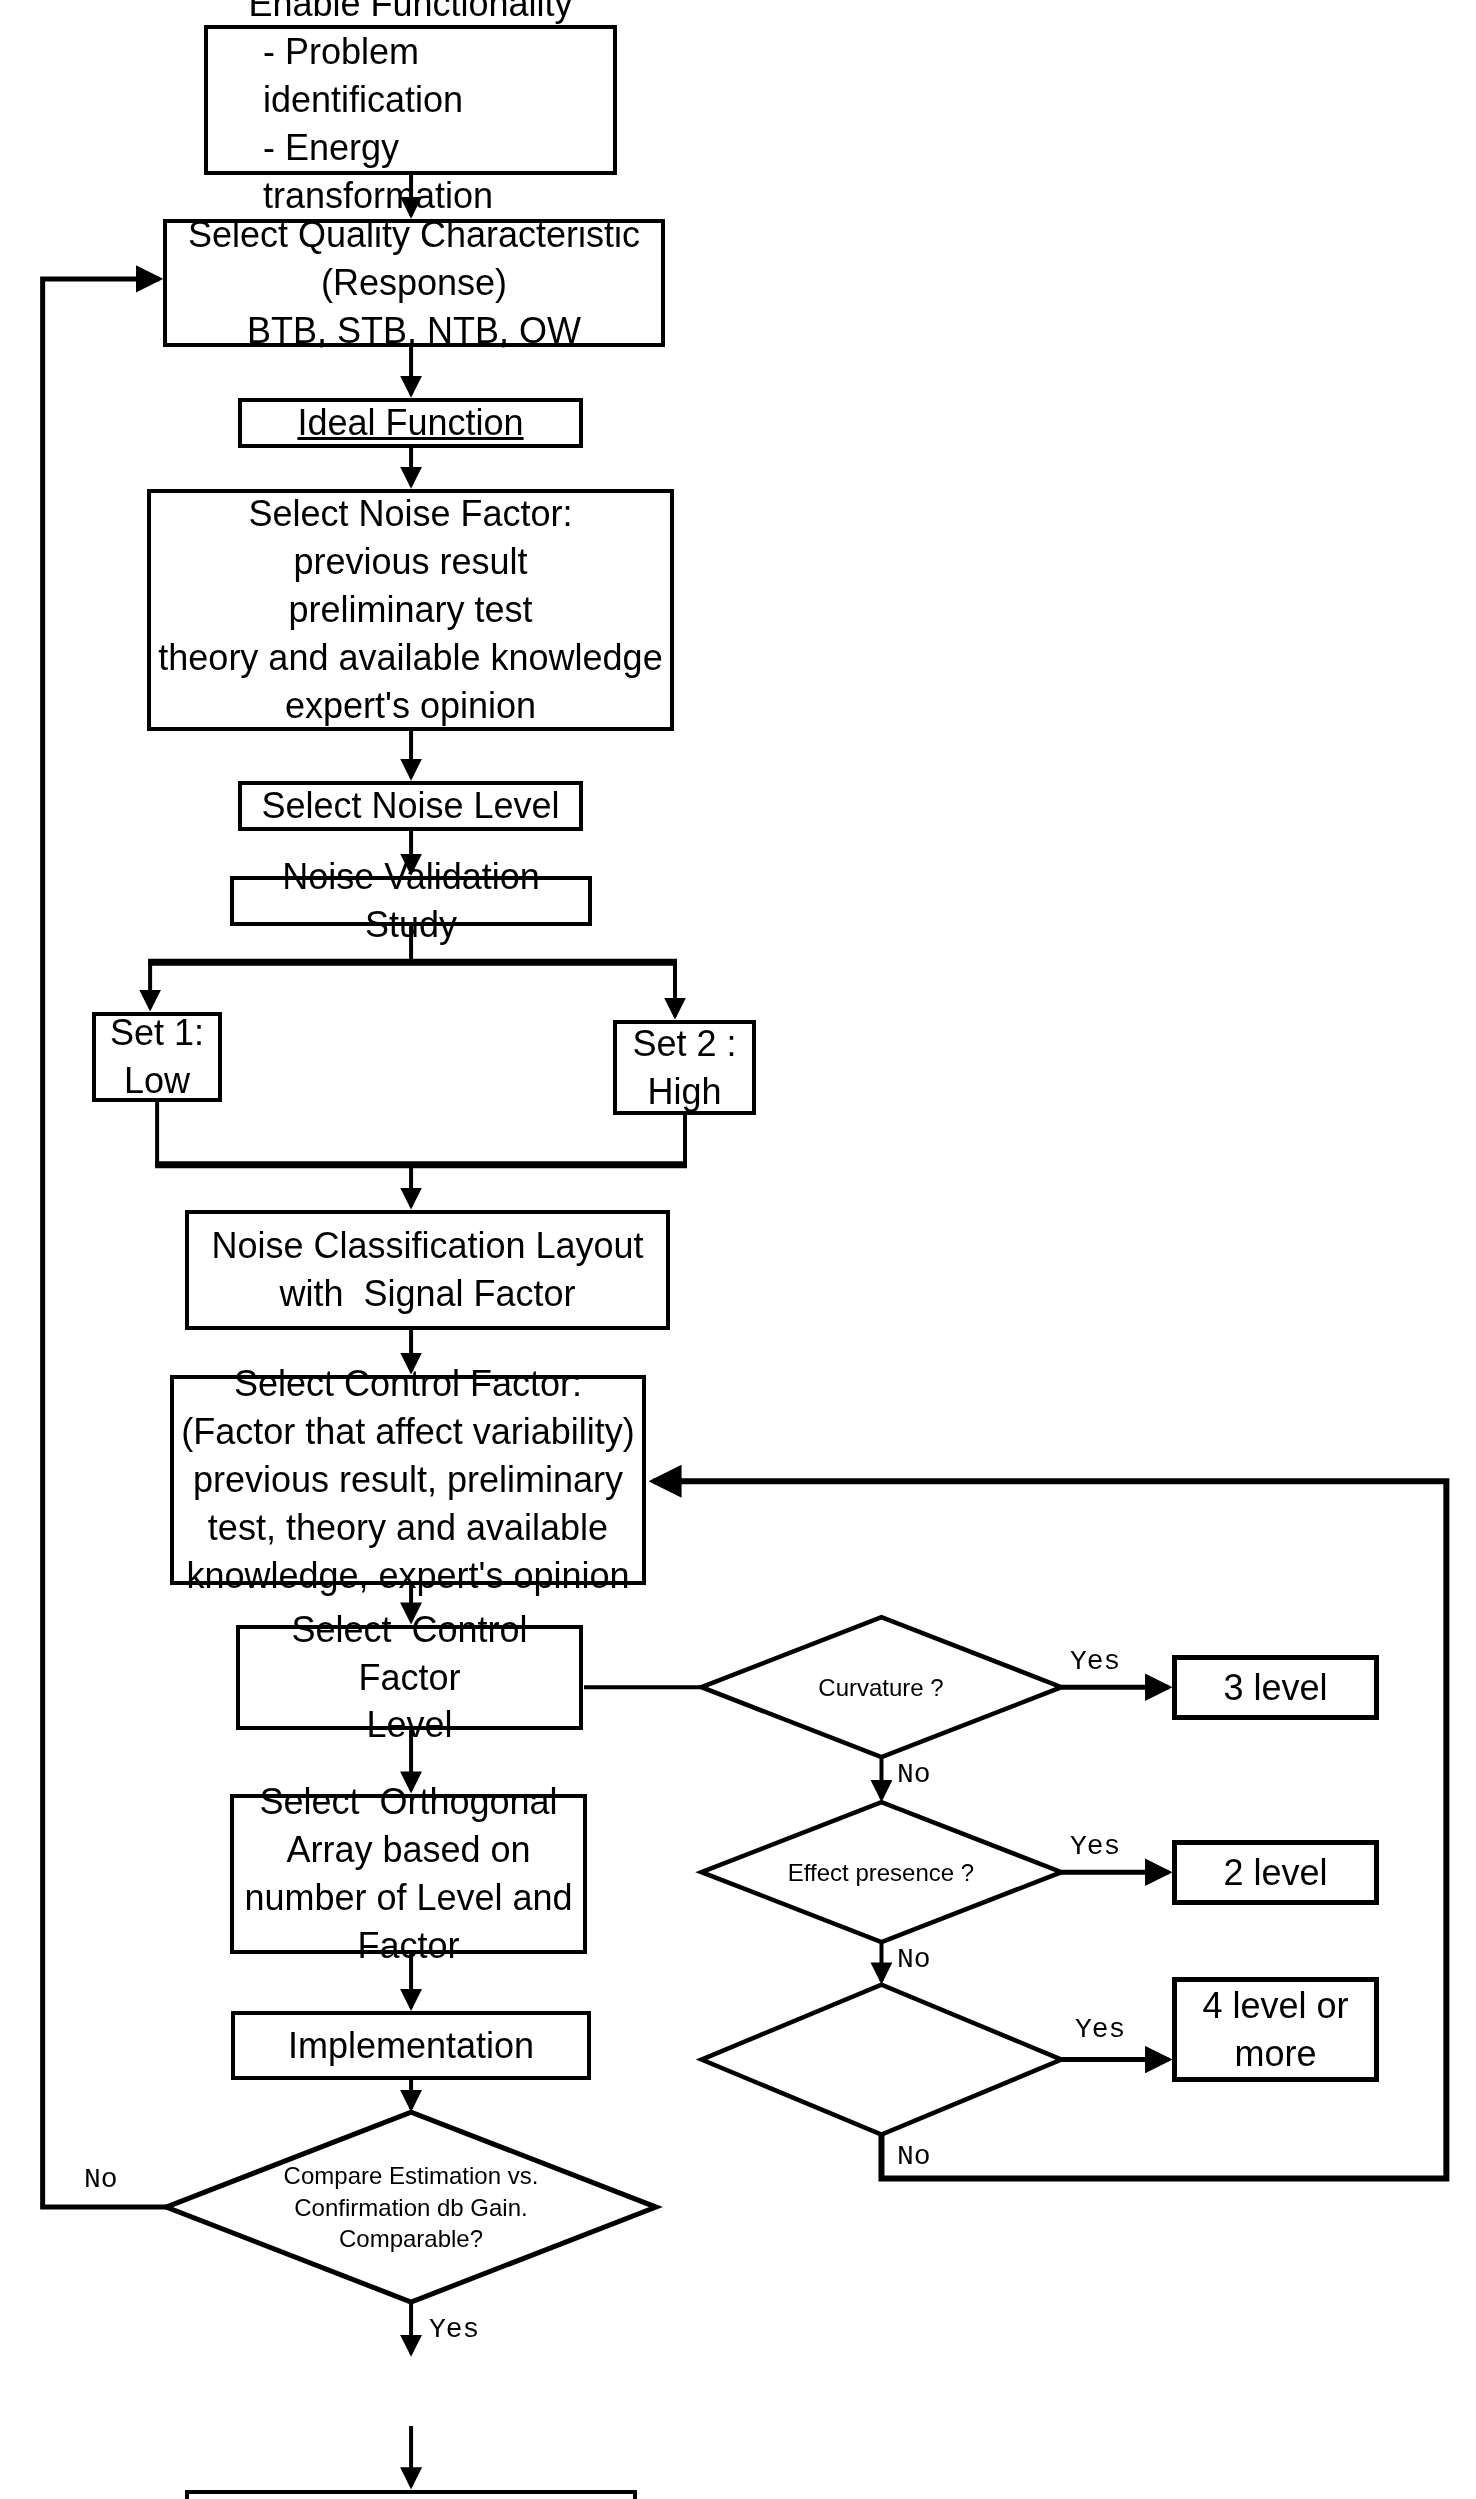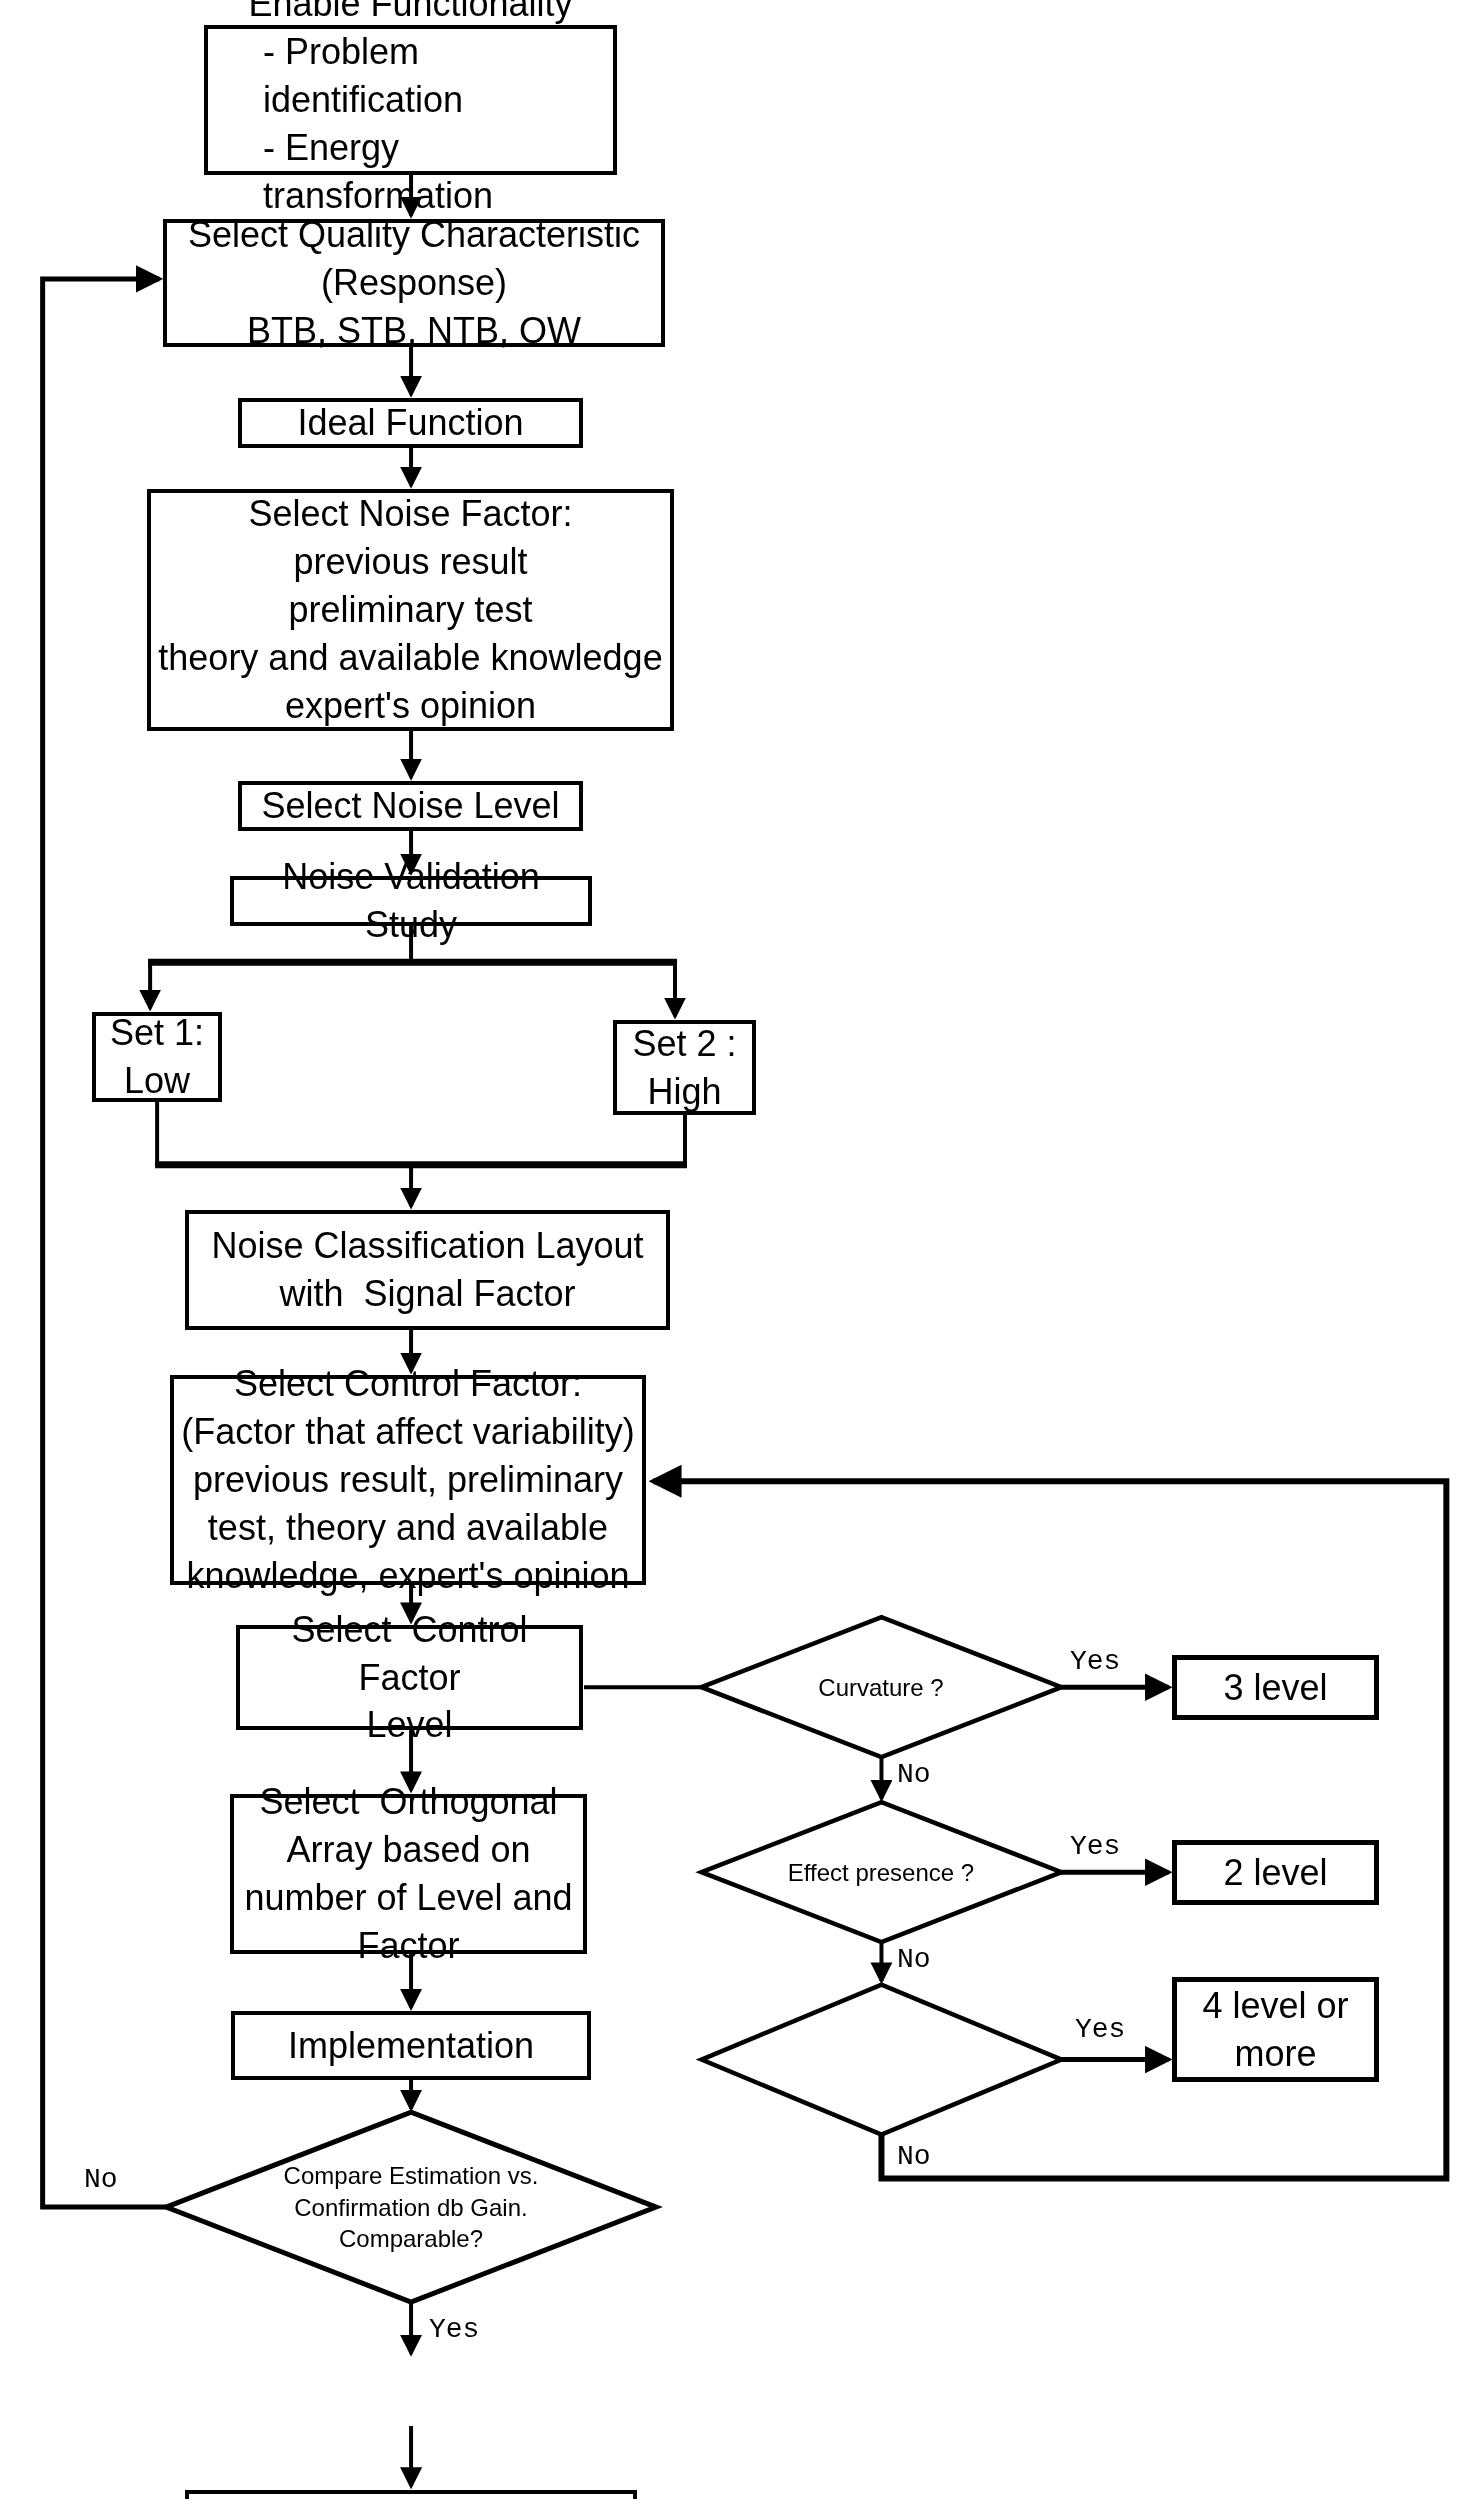--- a/index.html
+++ b/index.html
@@ -121,21 +121,21 @@
     <div class="tl left">- Problem identification</div>
     <div class="tl left">- Energy transformation</div>
   </div>
 
   <div class="node" style="left:163px; top:219px; width:502px; height:128px;">
     <div class="tl">Select Quality Characteristic</div>
     <div class="tl">(Response)</div>
     <div class="tl">BTB, STB, NTB, OW</div>
   </div>
 
-  <div class="node" style="left:238px; top:398px; width:345px; height:50px;">
+  <div class="node" style="left:238px; top:398px; width:345px; height:50px;text-decoration:underline;">
     <div class="tl">Ideal Function</div>
   </div>
 
   <div class="node" style="left:147px; top:489px; width:527px; height:242px;">
     <div class="tl">Select Noise Factor:</div>
     <div class="tl">previous result</div>
     <div class="tl">preliminary test</div>
     <div class="tl">theory and available knowledge</div>
     <div class="tl">expert's opinion</div>
   </div>

